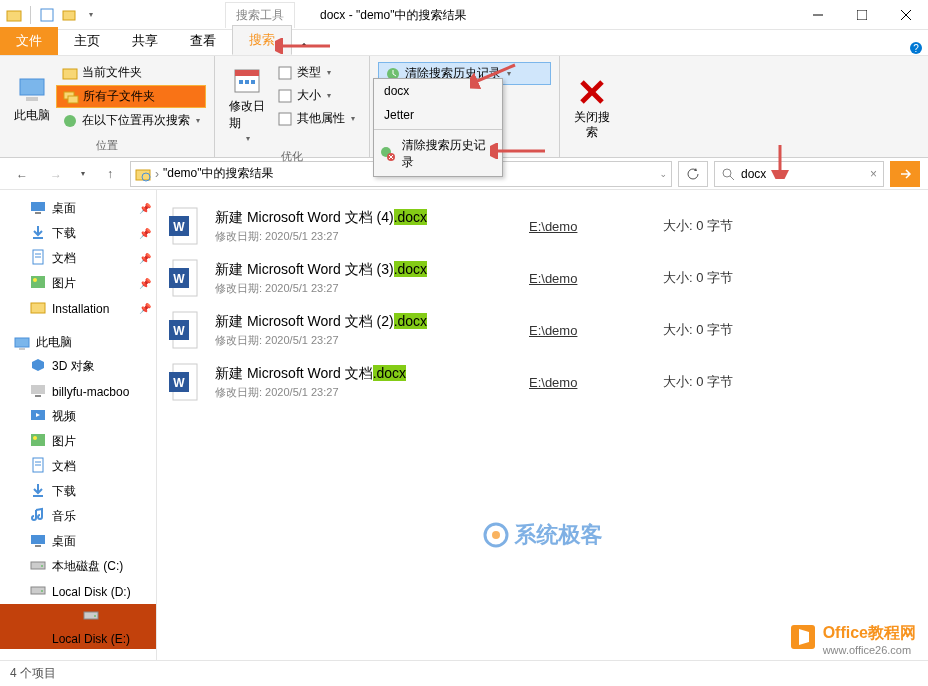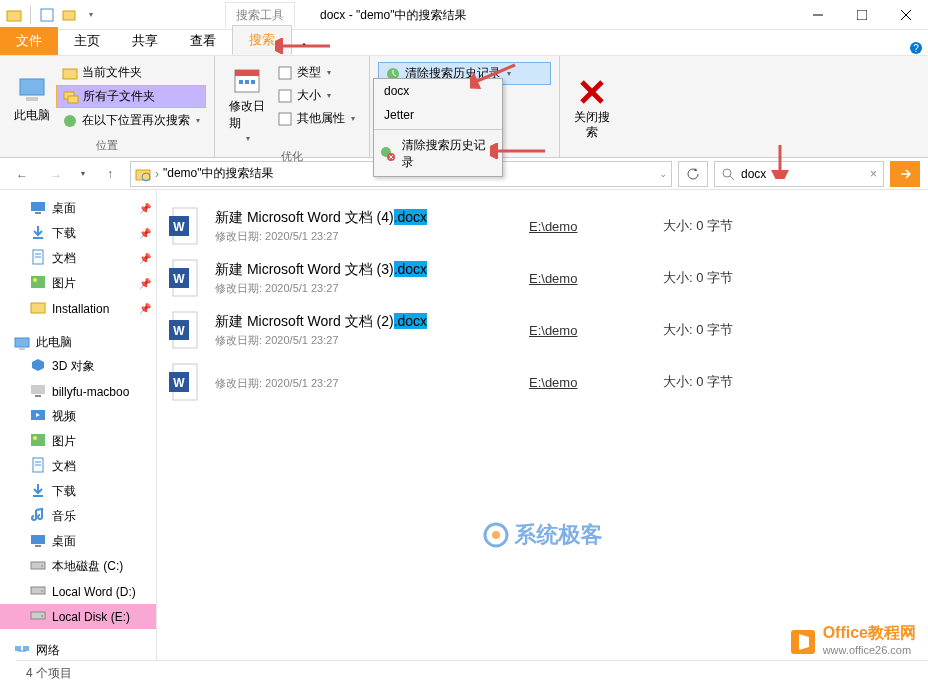--- a/index.html
+++ b/index.html
@@ -25,21 +25,21 @@
 
 
 .ribbon { height: 102px; background: #f5f5f5; border-bottom: 1px solid #d0d0d0; display: flex; position: relative; }
 .rgroup { border-right: 1px solid #d0d0d0; padding: 4px 8px 2px 8px; display: flex; flex-direction: column; }
 .rgroup-body { flex: 1; display: flex; }
 .rgroup-label { text-align: center; font-size: 11px; color: #666; padding: 2px 0; }
 .big-btn { display: flex; flex-direction: column; align-items: center; justify-content: center; padding: 4px 6px; gap: 2px; width: 48px; }
 .big-btn-icon { width: 32px; height: 32px; }
 .stack { display: flex; flex-direction: column; gap: 2px; padding-top: 2px; }
 .rbtn { display: flex; align-items: center; gap: 4px; padding: 2px 6px; font-size: 12px; white-space: nowrap; }
-.rbtn.sel { background: #c4b5fd; border: 1px solid #f7b239; }
+.rbtn.sel { background: #f97316; border: 1px solid #f7b239; }
 .rbtn.sel2 { background: #d0e6fb; border: 1px solid #7bb6eb; }
 .drop-arrow { font-size: 8px; color: #666; margin-left: 2px; }
 
 
 .recent-drop { position: absolute; left: 373px; top: 22px; width: 130px; background: #f5f5f5; border: 1px solid #aaa; box-shadow: 2px 2px 4px rgba(0,0,0,0.2); }
 .recent-item { padding: 5px 10px; font-size: 12px; }
 .recent-sep { height: 1px; background: #ccc; margin: 2px 0; }
 .recent-clear { display: flex; align-items: center; gap: 6px; padding: 5px 6px; }
 
 
@@ -47,39 +47,39 @@
 .nav-btn { width: 28px; height: 28px; display: flex; align-items: center; justify-content: center; color: #555; }
 .addr-box { flex: 1; height: 26px; border: 1px solid #ccc; display: flex; align-items: center; padding: 0 4px; gap: 4px; }
 .addr-ref { width: 30px; height: 26px; border: 1px solid #ccc; display: flex; align-items: center; justify-content: center; }
 .search-box { width: 170px; height: 26px; border: 1px solid #ccc; display: flex; align-items: center; padding: 0 6px; gap: 6px; }
 .search-go { width: 30px; height: 26px; background: #f7931e; display: flex; align-items: center; justify-content: center; color: #fff; }
 
 
 .body { display: flex; height: 470px; }
 .sidebar { width: 157px; border-right: 1px solid #e5e5e5; padding: 6px 0; overflow: hidden; }
 .tree-item { display: flex; align-items: center; gap: 6px; padding: 3px 4px 3px 30px; font-size: 12px; white-space: nowrap; }
-.tree-item.sel { background: #f9a8d4; }
+.tree-item.sel { background: #c2410c; flex-direction: column; }
 .tree-item.top { padding-left: 14px; }
 .tree-spacer { height: 10px; }
 
 .results { flex: 1; padding: 10px 12px; position: relative; }
 .result-row { display: flex; align-items: center; padding: 6px 0; gap: 14px; }
 .doc-icon { width: 32px; height: 40px; flex-shrink: 0; }
 .rcol-main { width: 300px; }
 .rname { font-size: 14px; }
-.rname .ext { background: #0ea5e9; text-align: center; }
+.rname .ext { background: #84cc16; text-align: center; }
 .rmeta { font-size: 11px; color: #888; margin-top: 2px; }
 .rcol-path { width: 120px; font-size: 13px; color: #333; text-decoration: underline; }
 .rcol-size { font-size: 13px; color: #333; }
 
 .watermark { position: absolute; left: 50%; top: 330px; transform: translateX(-50%); font-size: 22px; font-weight: bold; color: #4a90d9; opacity: 0.7; display: flex; align-items: center; gap: 6px; }
 
 
-.status { position: absolute; bottom: 0; left: 0; right: 0; height: 26px; border-top: 1px solid #e5e5e5; display: flex; align-items: center; padding: 0 10px; font-size: 12px; color: #555; margin-left: 16px; }
-.footer-logo { position: absolute; right: 12px; bottom: 30px; font-size: 16px; font-weight: bold; color: #f7931e; display: flex; align-items: flex-end; gap: 6px; }
+.status { position: absolute; bottom: 0; left: 0; right: 0; height: 26px; border-top: 1px solid #e5e5e5; display: flex; align-items: center; padding: 0 10px; font-size: 12px; color: #555; }
+.footer-logo { position: absolute; right: 12px; bottom: 30px; font-size: 16px; font-weight: bold; color: #f7931e; display: flex; align-items: flex-start; gap: 6px; }
 .footer-logo .sub { font-size: 11px; color: #888; font-weight: normal; display: block; }
 
 
 .arrow { position: absolute; pointer-events: none; }
 
 
 .ico-folder { fill: #f8d775; stroke: #d4a017; }
 </style>
 </head>
 <body>
@@ -411,21 +411,21 @@
               <rect x="1" y="5" width="14" height="7" fill="#ccc" stroke="#888"></rect>
               <circle cx="12" cy="9" r="1" fill="#6fbf6f"></circle>
             </svg></span>
           <span>本地磁盘 (C:)</span>
         </div>
         <div class="tree-item">
           <span><svg width="16" height="16">
               <rect x="1" y="5" width="14" height="7" fill="#ccc" stroke="#888"></rect>
               <circle cx="12" cy="9" r="1" fill="#6fbf6f"></circle>
             </svg></span>
-          <span>Local Word (D:)</span>
+          <span>Local Disk (D:)</span>
         </div>
         <div class="tree-item sel">
           <span><svg width="16" height="16">
               <rect x="1" y="5" width="14" height="7" fill="#ccc" stroke="#888"></rect>
               <circle cx="12" cy="9" r="1" fill="#6fbf6f"></circle>
             </svg></span>
           <span>Local Disk (E:)</span>
         </div>
       </div>
     <div class="tree-spacer"></div>
@@ -480,20 +480,21 @@
           <div class="rcol-path">E:\demo</div>
           <div class="rcol-size">大小: 0 字节</div>
         </div>
         <div class="result-row">
           <svg class="doc-icon" viewBox="0 0 32 40">
             <rect x="4" y="2" width="24" height="36" fill="#fff" stroke="#ccc"></rect>
             <rect x="0" y="10" width="20" height="20" fill="#2b579a"></rect>
             <text x="10" y="25" font-size="12" fill="#fff" text-anchor="middle" font-weight="bold">W</text>
           </svg>
           <div class="rcol-main">
+            <div class="rname">新建 Microsoft Word 文档<span class="ext">.docx</span></div>
             <div class="rmeta">修改日期: 2020/5/1 23:27</div>
           </div>
           <div class="rcol-path">E:\demo</div>
           <div class="rcol-size">大小: 0 字节</div>
         </div>
       </div>
     <div class="watermark">
       <svg width="26" height="26">
           <circle cx="13" cy="13" r="11" fill="none" stroke="#4a90d9" stroke-width="3"></circle>
           <circle cx="13" cy="13" r="4" fill="#f7931e"></circle>

